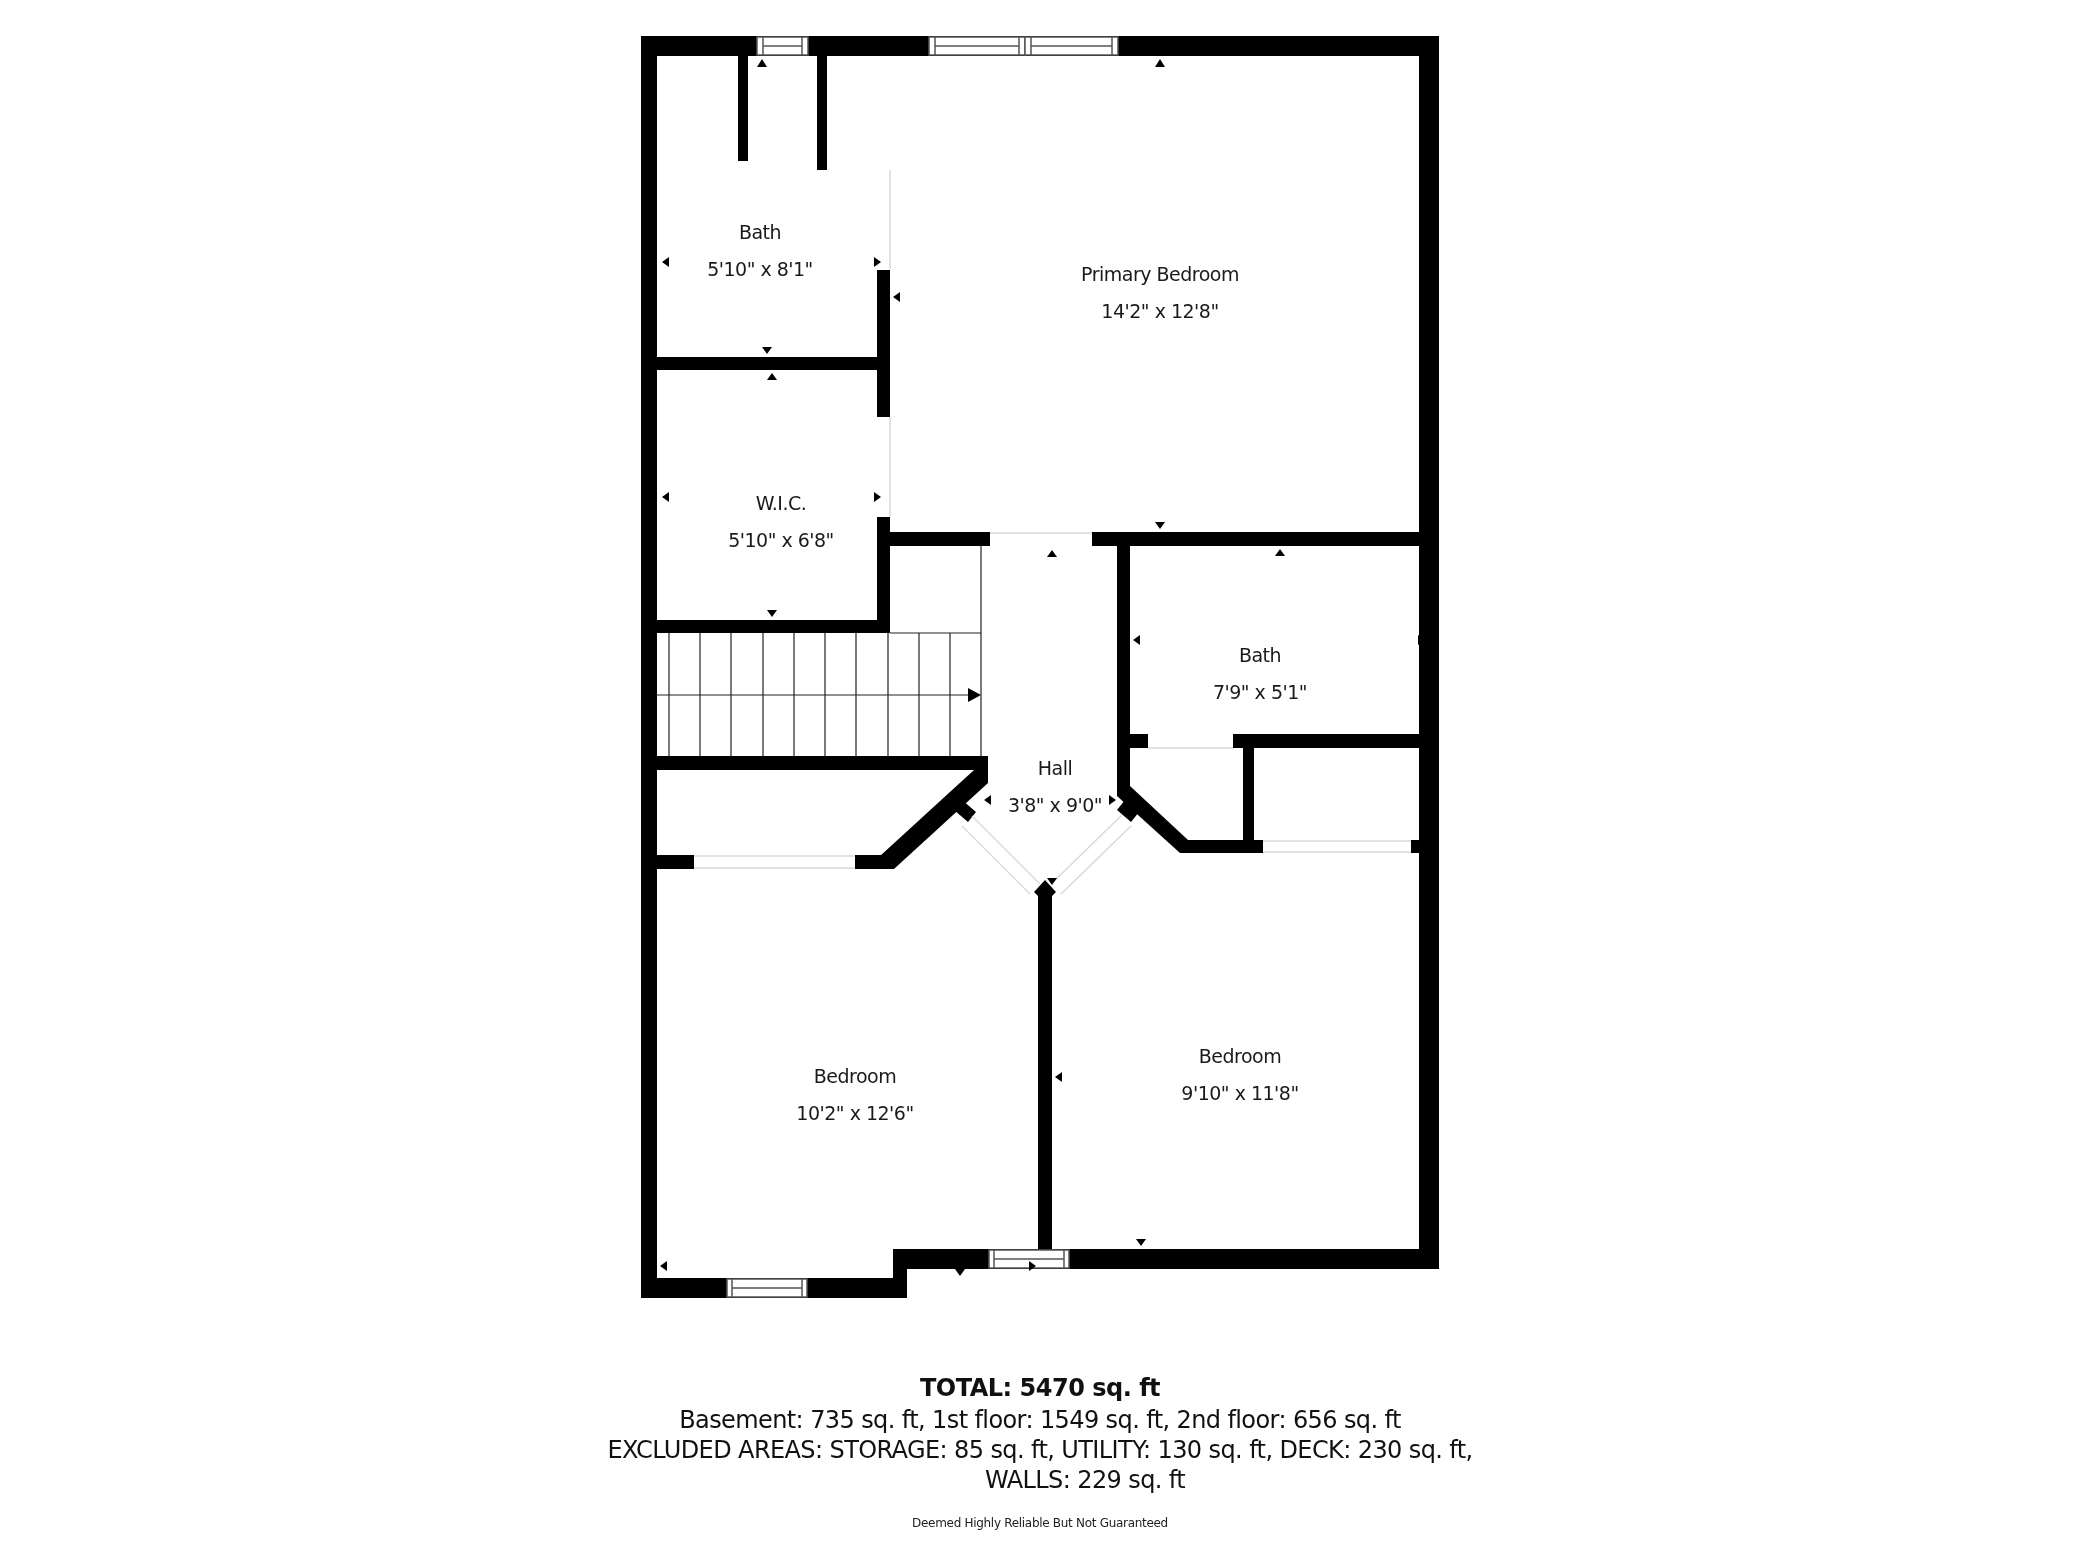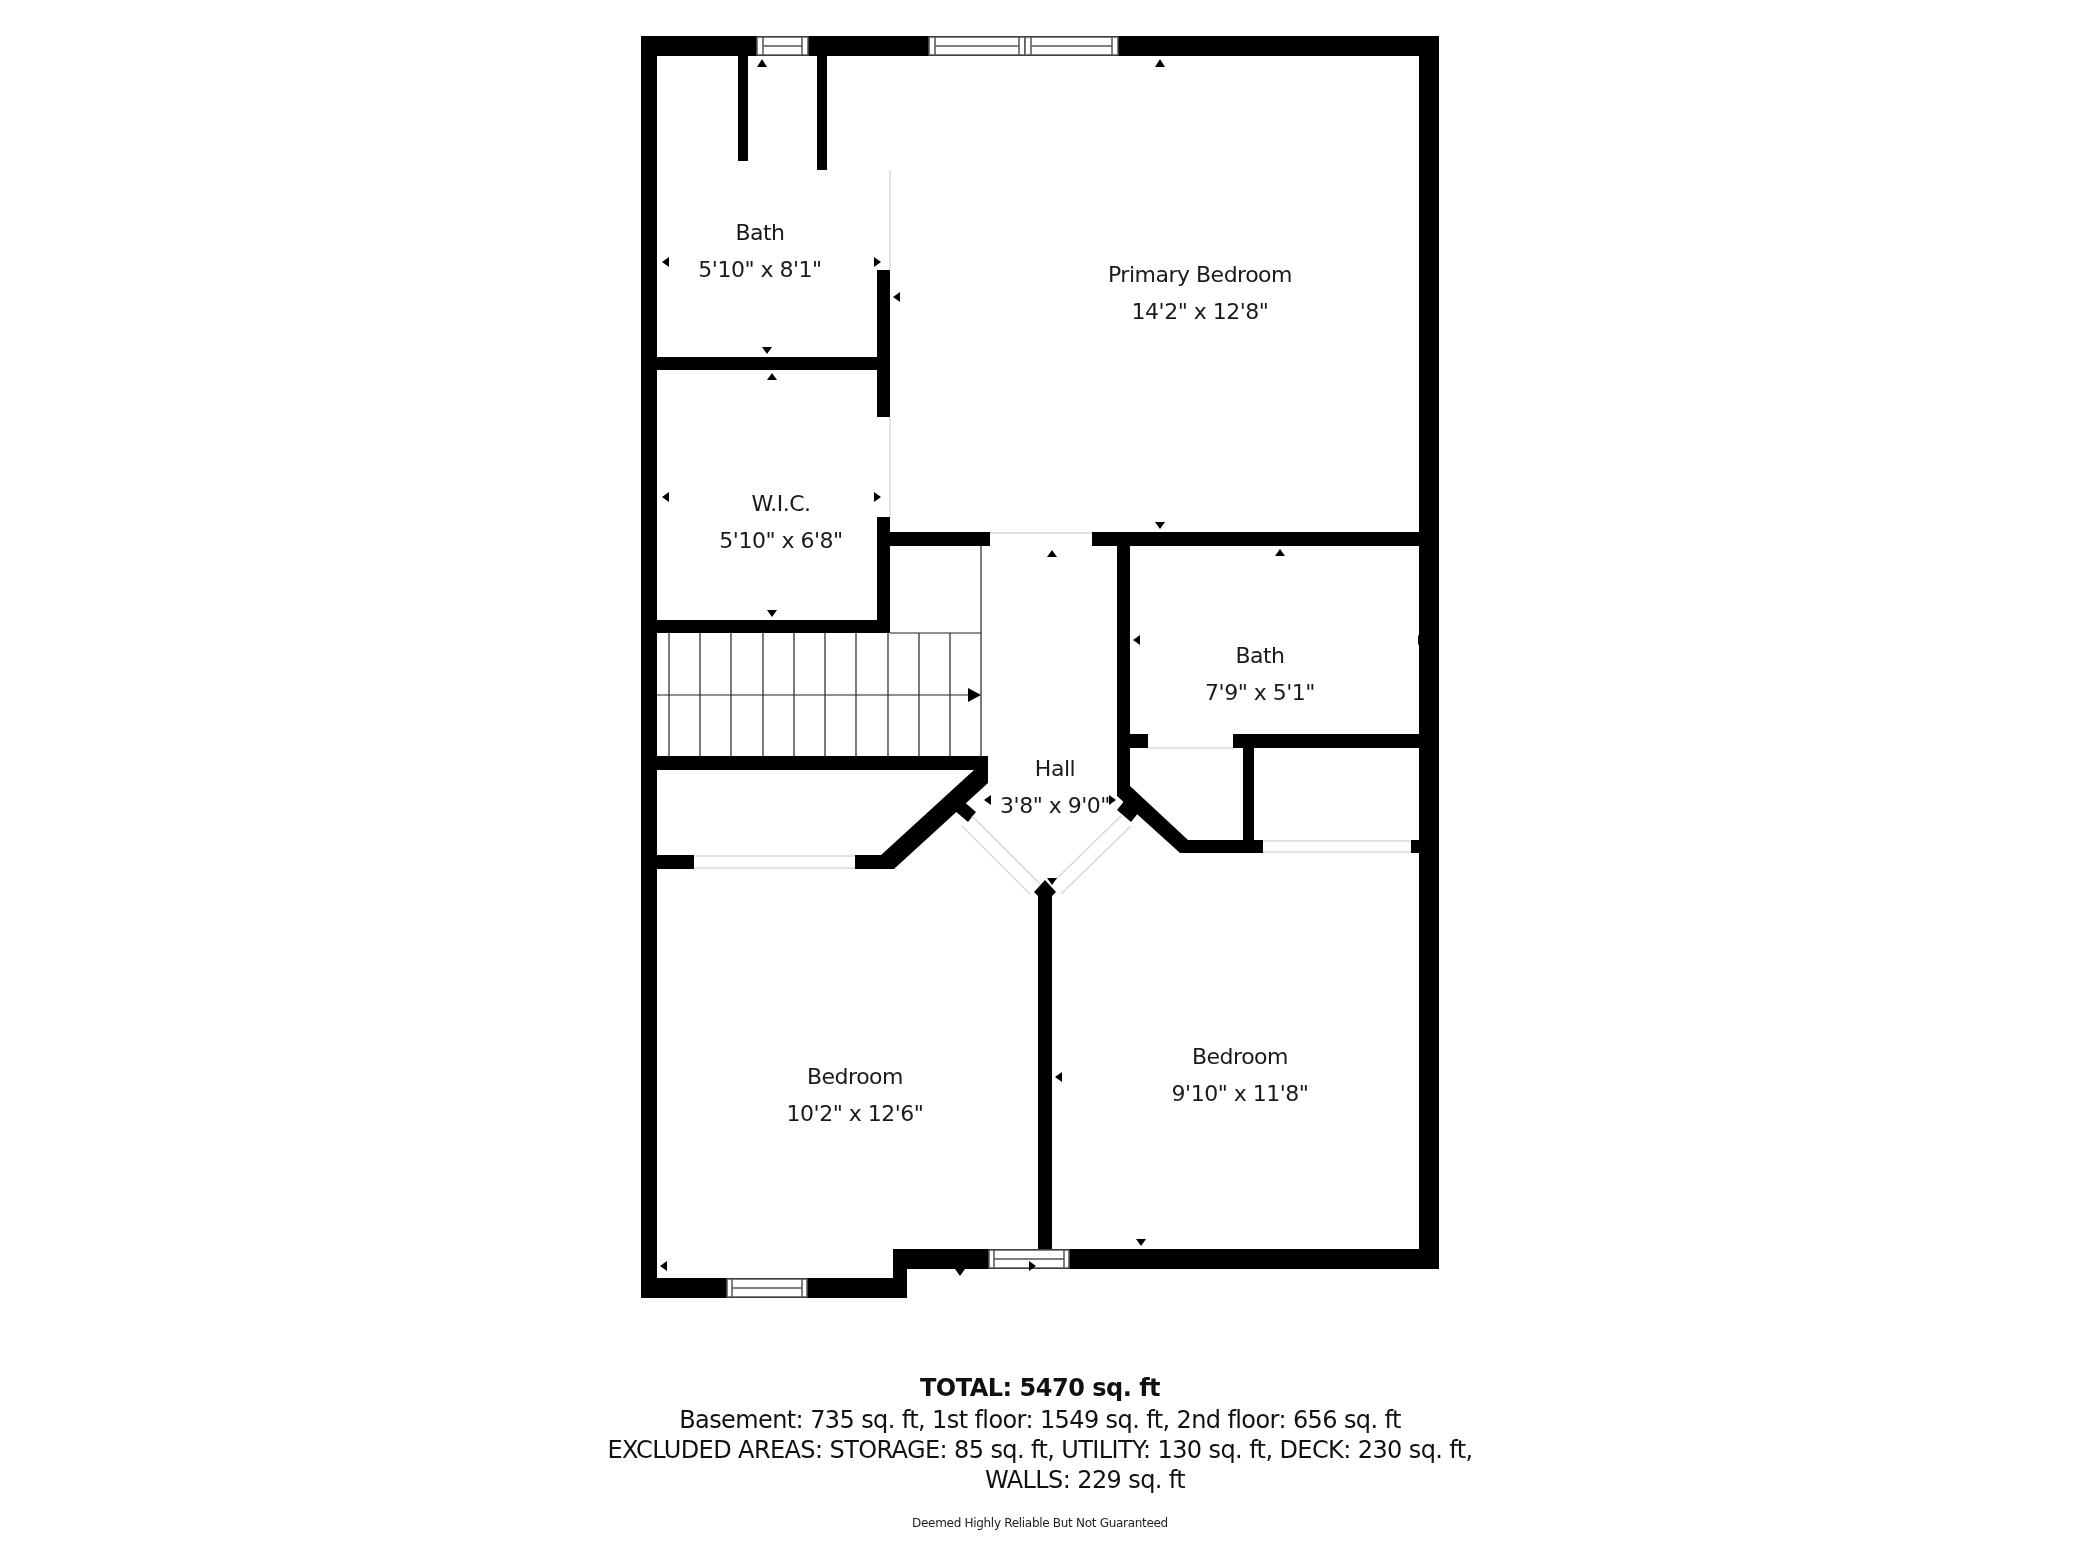--- a/index.html
+++ b/index.html
@@ -1,20 +1,20 @@
 <!DOCTYPE html>
 <html><head>
 <meta charset="utf-8">
 <style>
   html, body { margin: 0; padding: 0; background: #ffffff; }
   body { width: 2080px; height: 1560px; position: relative; overflow: hidden;
          font-family: "Liberation Sans", "DejaVu Sans", sans-serif; color: #111; }
   #plan { position: absolute; left: 0; top: 0; width: 2080px; height: 1560px; }
   .room-label { position: absolute; transform: translateX(-50%); text-align: center;
-                font-size: 22px; line-height: 37px; white-space: nowrap; color: #1a1a1a;
+                font-size: 19px; line-height: 37px; white-space: nowrap; color: #1a1a1a;
                 font-family: "DejaVu Sans", sans-serif; letter-spacing: -0.5px; }
   .summary { position: absolute; left: 0; width: 2080px; text-align: center;
              font-family: "DejaVu Sans", sans-serif; color: #111; }
   .sum-total { top: 1374px; font-size: 24px; font-weight: bold; letter-spacing: -0.5px; }
   .sum-line { font-size: 24px; letter-spacing: -0.6px; }
   .sum-l1 { top: 1406px; }
   .sum-l2 { top: 1436px; }
   .sum-l3 { top: 1466px; margin-left: 45px; }
   .disclaimer { top: 1516px; font-size: 12px; letter-spacing: -0.3px; color: #222; }
 </style>
@@ -158,21 +158,21 @@
     <polygon points="1036,1266 1029,1261 1029,1271"></polygon>
     <polygon points="960,1276 955,1269 965,1269"></polygon>
     <polygon points="1141,1246 1136,1239 1146,1239"></polygon>
   </g>
 </svg>
 
 <div class="room-label" style="left:760px; top:214px;">
   <div>Bath</div>
   <div>5'10" x 8'1"</div>
 </div>
-<div class="room-label" style="left:1160px; top:256px;margin-left:40px;">
+<div class="room-label" style="left:1160px; top:256px;">
   <div>Primary Bedroom</div>
   <div>14'2" x 12'8"</div>
 </div>
 <div class="room-label" style="left:781px; top:485px;">
   <div>W.I.C.</div>
   <div>5'10" x 6'8"</div>
 </div>
 <div class="room-label" style="left:1055px; top:722px;margin-top:28px;">
   <div>Hall</div>
   <div>3'8" x 9'0"</div>

